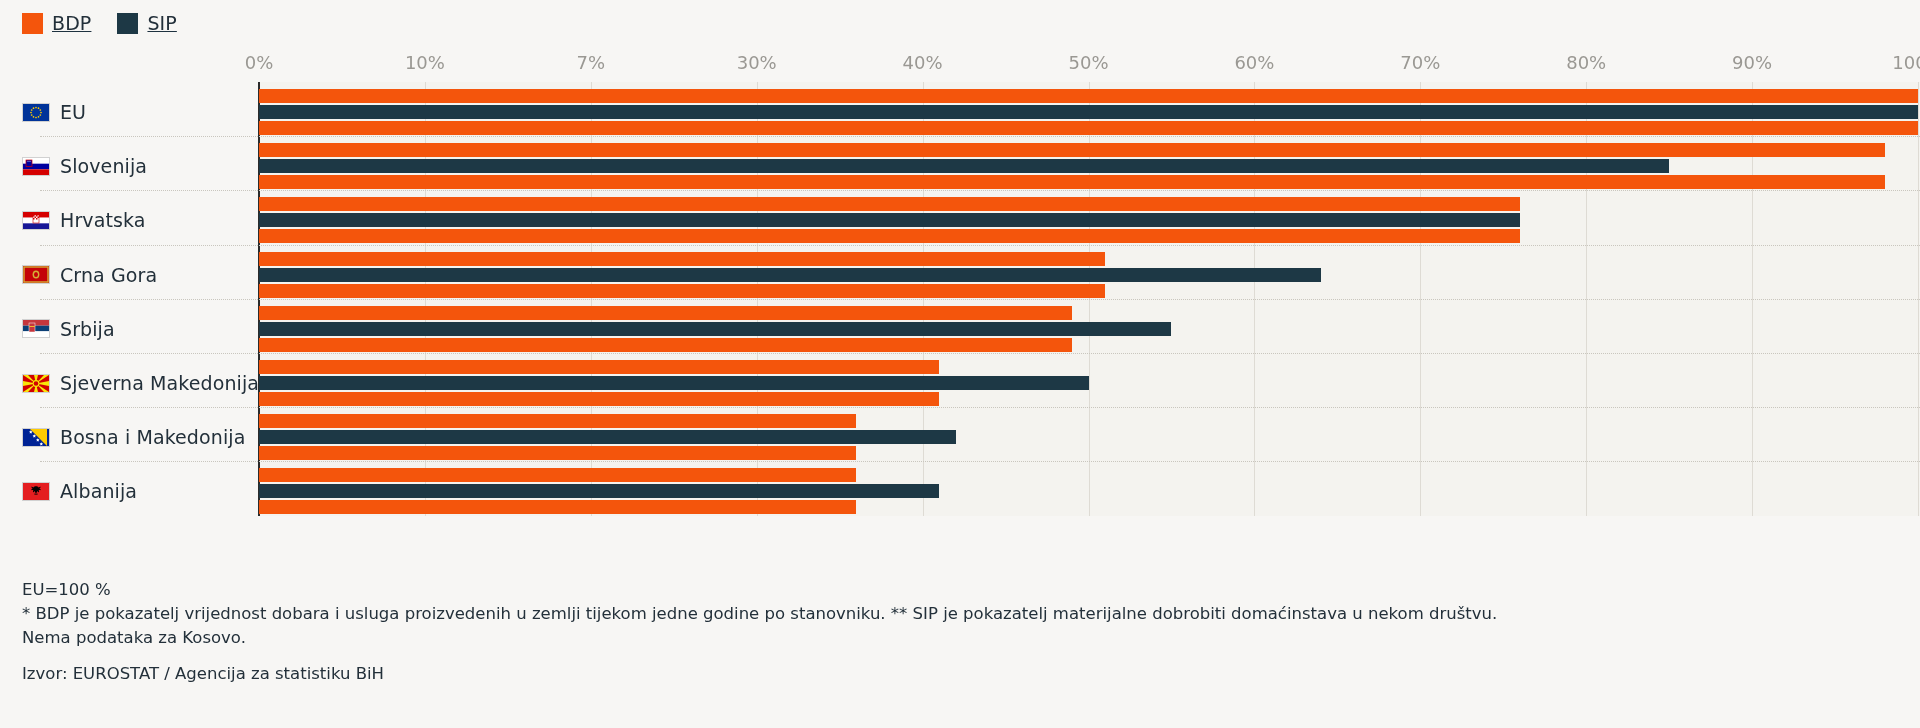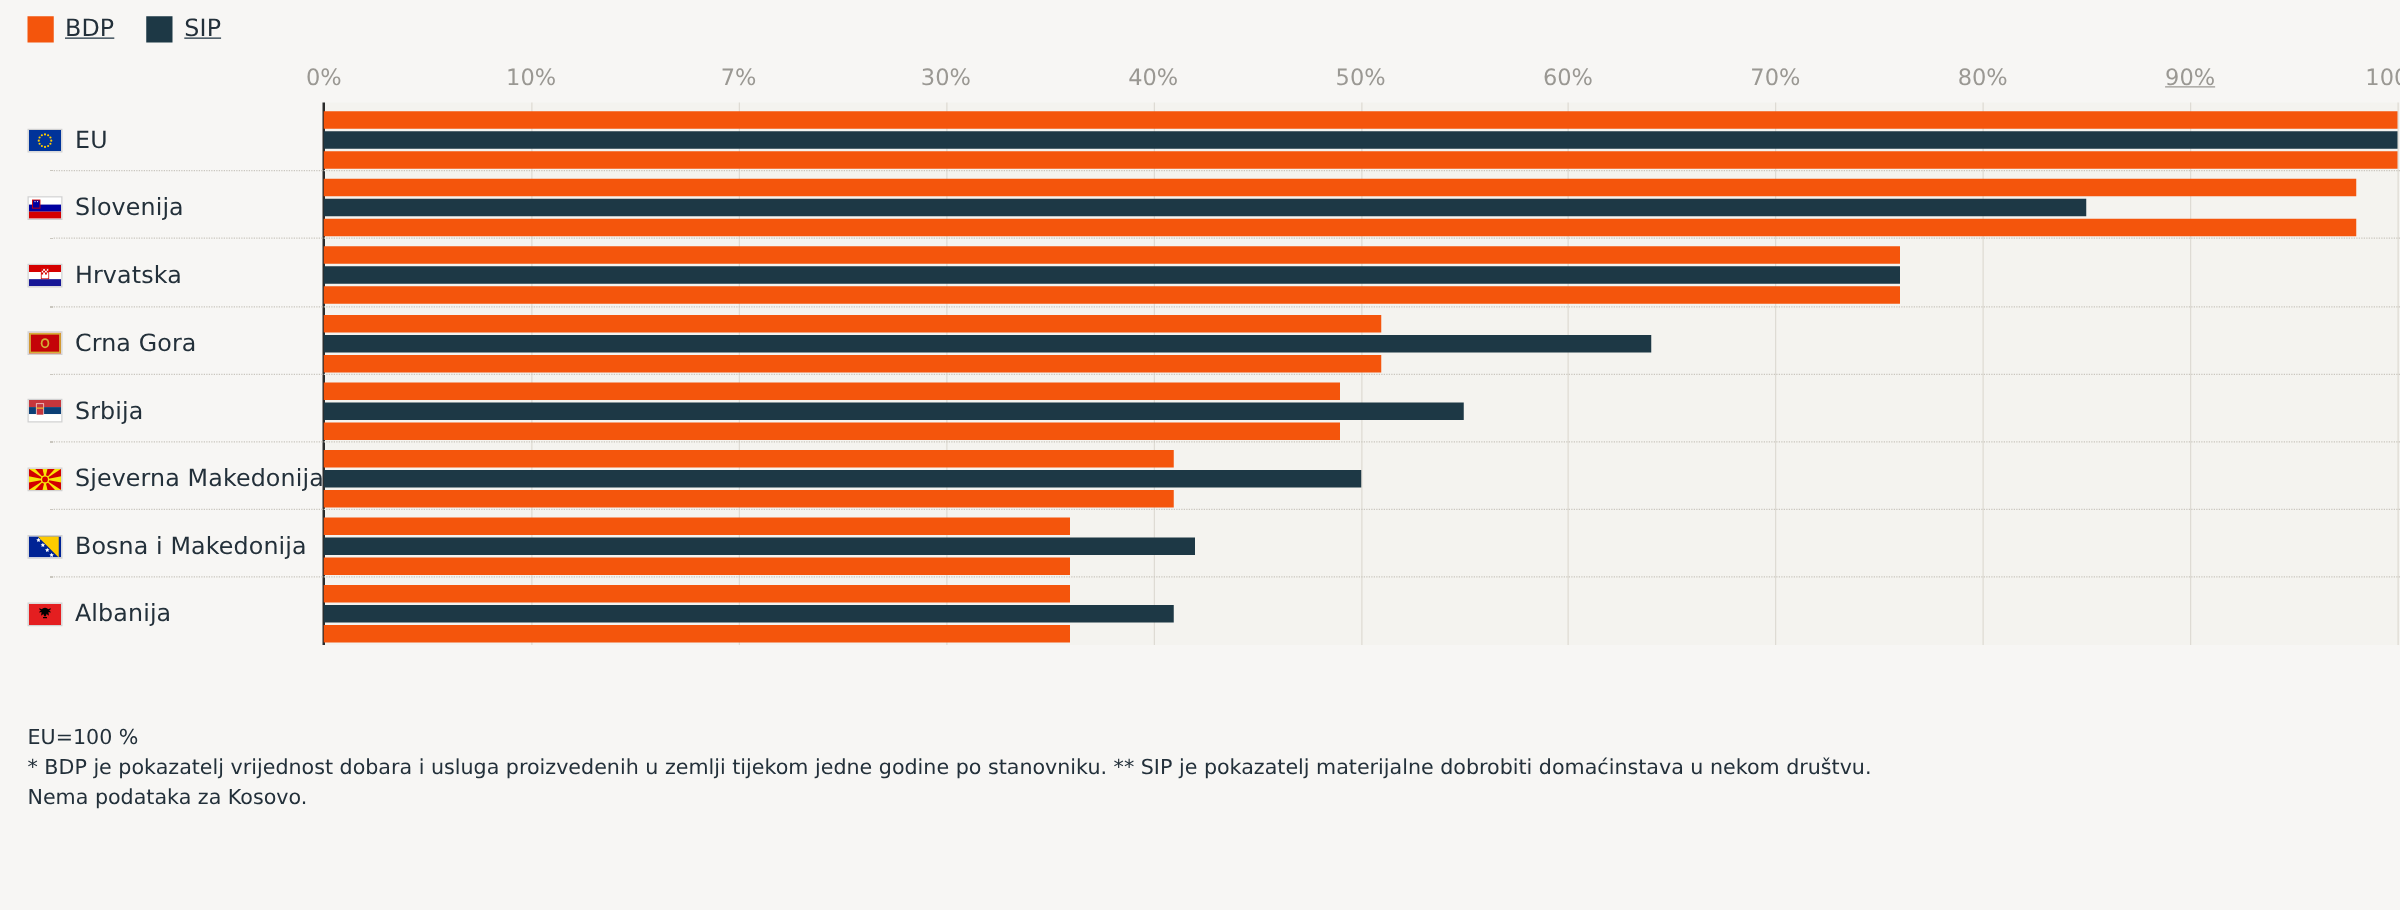--- a/index.html
+++ b/index.html
@@ -211,21 +211,21 @@
   <div class="axis-row" id="axis">
       <div class="axis-tick" style="left: 259px;">0%</div>
       <div class="axis-tick" style="left: 424.9px;">10%</div>
       <div class="axis-tick" style="left: 590.8px;">7%</div>
       <div class="axis-tick" style="left: 756.7px;">30%</div>
       <div class="axis-tick" style="left: 922.6px;">40%</div>
       <div class="axis-tick" style="left: 1088.5px;">50%</div>
       <div class="axis-tick" style="left: 1254.4px;">60%</div>
       <div class="axis-tick" style="left: 1420.3px;">70%</div>
       <div class="axis-tick" style="left: 1586.2px;">80%</div>
-      <div class="axis-tick" style="left: 1752.1px; text-decoration: underline;">90%</div>
+      <div class="axis-tick" style="left: 1752.1px;">90%</div>
       <div class="axis-tick" style="left: 1918px;">100%</div>
     </div>
   <div class="plot">
     <div class="plot-bg"></div>
     <div id="grid">
         <div class="gridline zero" style="left: 258px;"></div>
         <div class="gridline" style="left: 424.9px;"></div>
         <div class="gridline" style="left: 590.8px;"></div>
         <div class="gridline" style="left: 756.7px;"></div>
         <div class="gridline" style="left: 922.6px;"></div>
@@ -400,13 +400,14 @@
           </div>
         </div>
       </div>
   </div>
 </div>
 
 <div class="footer">
   <div class="foot-line">EU=100 %</div>
   <div class="foot-line">* BDP je pokazatelj vrijednost dobara i usluga proizvedenih u zemlji tijekom jedne godine po stanovniku. ** SIP je pokazatelj materijalne dobrobiti domaćinstava u nekom društvu.</div>
   <div class="foot-line">Nema podataka za Kosovo.</div>
+  <div class="foot-source">Izvor: EUROSTAT / Agencija za statistiku BiH</div>
 </div>
 
 </body></html>

